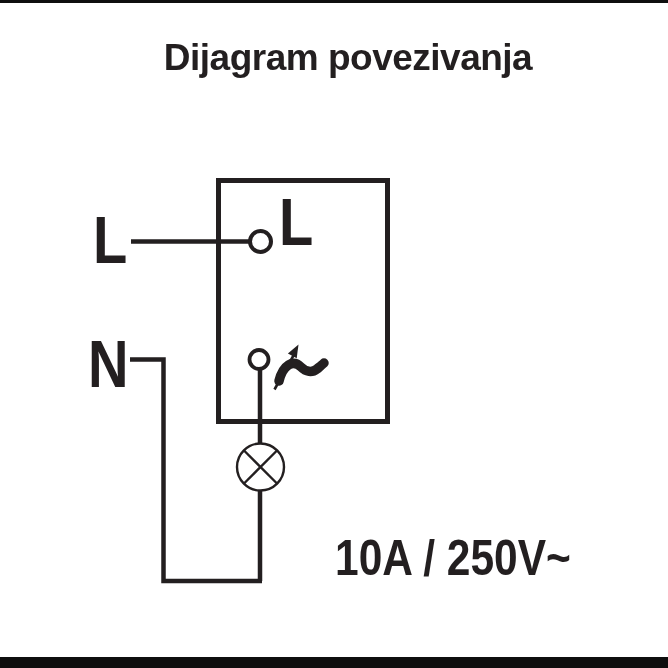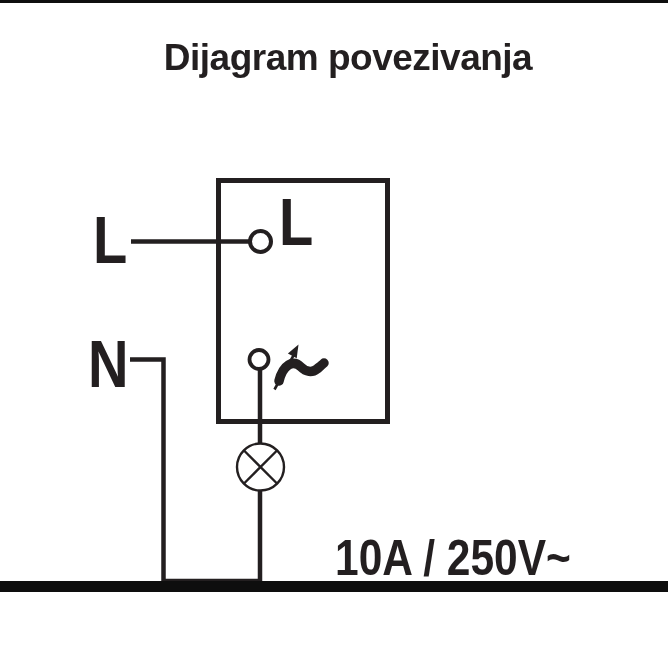--- a/index.html
+++ b/index.html
@@ -3,21 +3,21 @@
 <meta charset="utf-8">
 <style>
   :root{
     --ink:#231f20;
     --background:#ffffff;
     --edge-bars:#0e0e0e;
   }
   html,body{margin:0;padding:0;background:#fff;}
   .stage{
     position:relative;
-    width:668px;height:592px;
+    width:668px;height:668px;
     background:var(--background);
     overflow:hidden;
     font-family:"Liberation Sans", sans-serif;
     text-decoration:underline;
   }
   .edge-bar{position:absolute;left:0;width:668px;background:var(--edge-bars);}
   .edge-bar.top{top:0;height:3px;}
   .edge-bar.bottom{bottom:0;height:11px;}
   svg.diagram{position:absolute;left:0;top:0;}
   text{fill:var(--ink);font-weight:bold;font-family:"Liberation Sans", sans-serif;}

